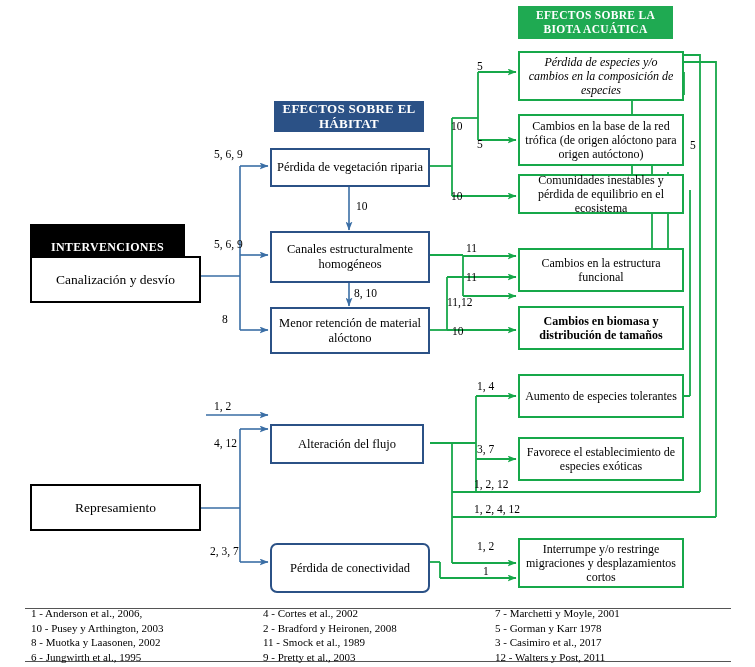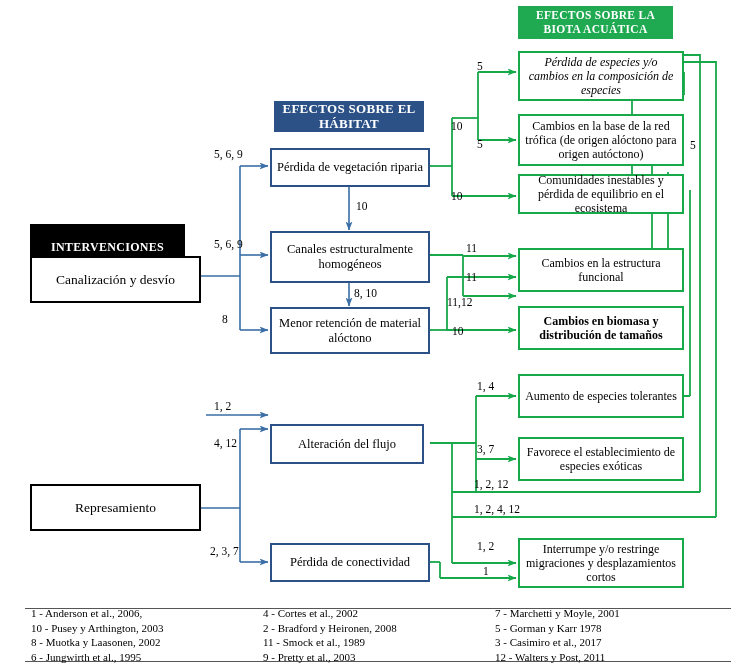--- a/index.html
+++ b/index.html
@@ -161,21 +161,21 @@
   </div>
 
   <div class="node box-blue" style="left:270px;top:307px;width:160px;height:47px;">
     <span>Menor retención de material alóctono</span>
   </div>
 
   <div class="node box-blue" style="left:270px;top:424px;width:154px;height:40px;">
     <span>Alteración del flujo</span>
   </div>
 
-  <div class="node box-blue" style="left:270px;top:543px;width:160px;height:39px;">
+  <div class="node box-blue" style="left:270px;top:543px;width:160px;height:50px;border-radius:7px;">
     <span>Pérdida de conectividad</span>
   </div>
 
   <div class="node box-green" style="left:518px;top:51px;width:166px;height:50px;padding:0 4px;font-style:italic;">
     <span>Pérdida de especies y/o cambios en la composición de especies</span>
   </div>
 
   <div class="node box-green" style="left:518px;top:114px;width:166px;height:52px;padding:0 4px;">
     <span>Cambios en la base de la red trófica (de origen alóctono para origen autóctono)</span>
   </div>

